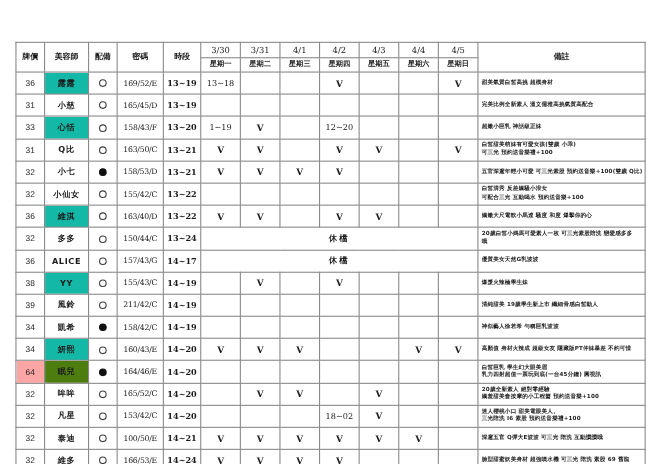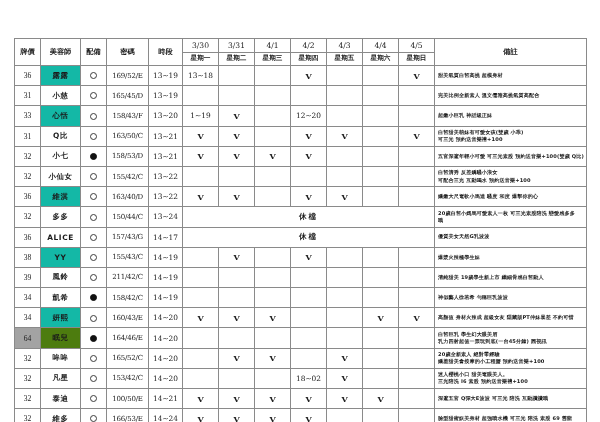--- a/index.html
+++ b/index.html
@@ -87,41 +87,41 @@
   .c-match{width:26px;}
   .c-code{width:42px;}
   .c-time{width:34px;}
   .c-day{width:36px;}
   .c-note{width:152px;}
   td.code{
     font-family:"DejaVu Serif","Liberation Serif",serif;
     font-size:7px;font-weight:normal;letter-spacing:-.2px;
   }
   td.price{
-    font-family:Liberation Serif, serif;
+    font-family:Liberation Sans, sans-serif;
     font-size:7.6px;font-weight:normal;
   }
   td.time{
     font-family:"DejaVu Serif","Liberation Serif",serif;
-    font-size:7.4px;font-weight:normal;
+    font-size:7.4px;font-weight:bold;
   }
   td.slot{
     font-family:"DejaVu Serif","Liberation Serif",serif;
     font-size:7.4px;font-weight:normal;
   }
   td.vmark{
     font-family:"DejaVu Serif","Liberation Serif",serif;
     font-size:8px;font-weight:bold;
   }
   td.name{
     font-size:7.4px;font-weight:bold;letter-spacing:.6px;
   }
   td.name.hl-gray{background:#14b8a6;}
   td.name.hl-yellow{background:#4d7c0f;}
-  tr.row-yellow td.price{background:#a3a3a3;}
+  tr.row-yellow td.price{background:#fca5a5;}
   td.note{
     text-align:left;
     padding:1px 0 1px 3px;
     font-size:5.1px;
     line-height:1.45;
     font-weight:bold;
     letter-spacing:.15px;
     white-space:nowrap;
   }
   td.note .l2{display:block;}

